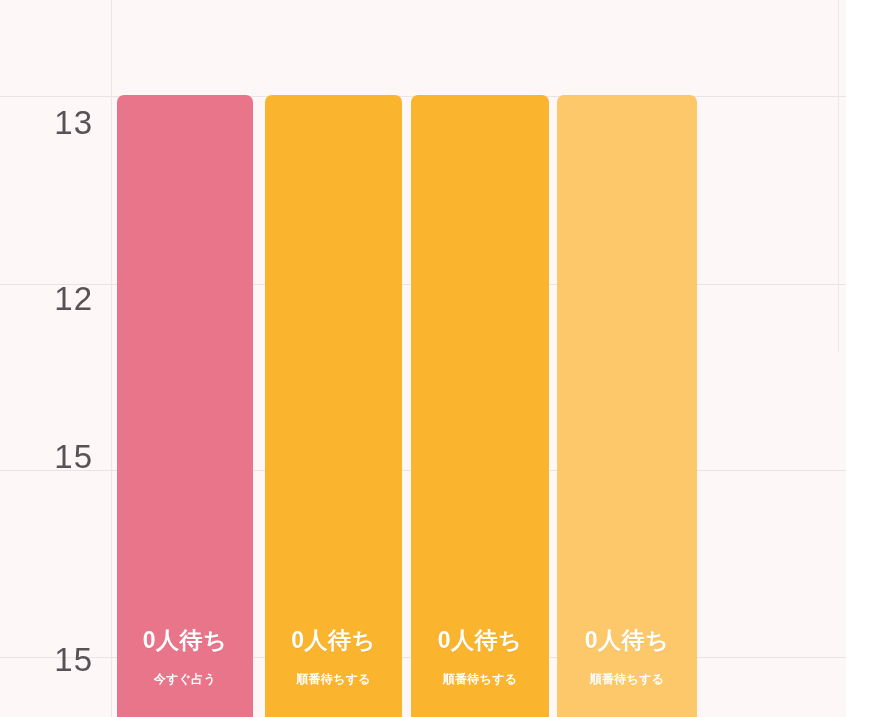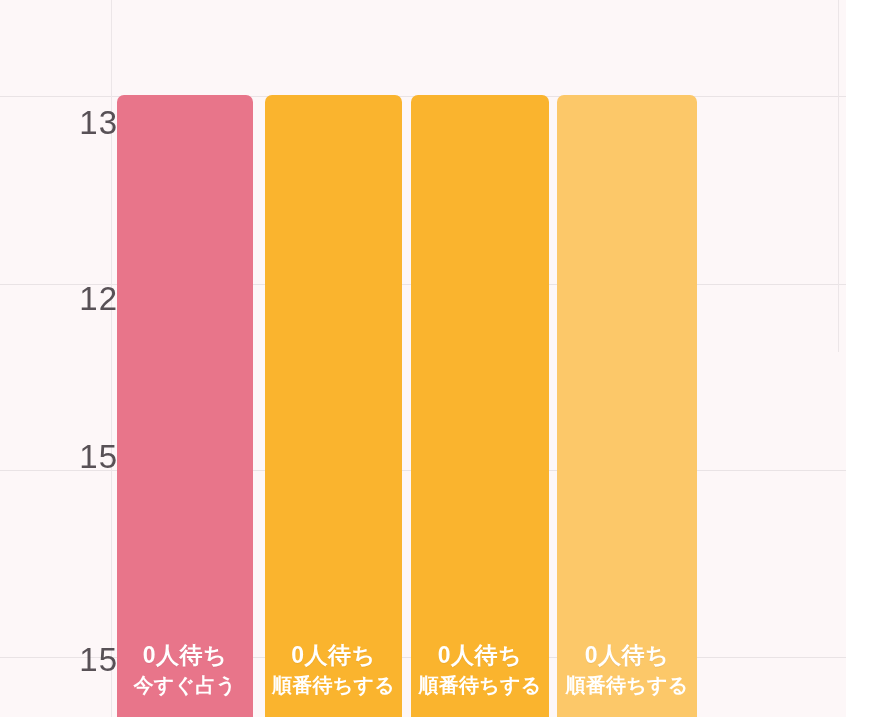--- a/index.html
+++ b/index.html
@@ -55,21 +55,20 @@
     background: #ece6e8;
   }
 
   
   .axis-labels {
     position: absolute;
     left: 0;
     top: 0;
     width: 111px;
     height: 717px;
-    padding-left: 25px;
   }
   .axis-tick {
     position: absolute;
     right: 18px;
     font-size: 33px;
     color: #585156;
     letter-spacing: 1px;
     line-height: 1;
     transform: translateY(-50%);
     white-space: nowrap;
@@ -84,38 +83,38 @@
     height: 717px;
   }
   .bar {
     position: absolute;
     border-radius: 7px 7px 0 0;
     box-sizing: border-box;
     display: flex;
     flex-direction: column;
     align-items: center;
     justify-content: flex-end;
-    padding-bottom: 20px;
+    padding-bottom: 31px;
   }
   .bar-wait {
     color: #ffffff;
     font-size: 23px;
     font-weight: bold;
     letter-spacing: 0.5px;
     line-height: 1.1;
     text-shadow: 0 1px 1px rgba(0,0,0,0.06);
     white-space: nowrap;
   }
   .bar-action {
     color: #ffffff;
-    font-size: 20px;
+    font-size: 12px;
     font-weight: bold;
     letter-spacing: 0.3px;
     line-height: 1.2;
-    margin-top: 5px;
+    margin-top: 18px;
     white-space: nowrap;
   }
 </style>
 </head>
 <body>
 
 <div id="screen">
 
   <div class="plot-surface"></div>
   <div class="right-gutter"></div>

